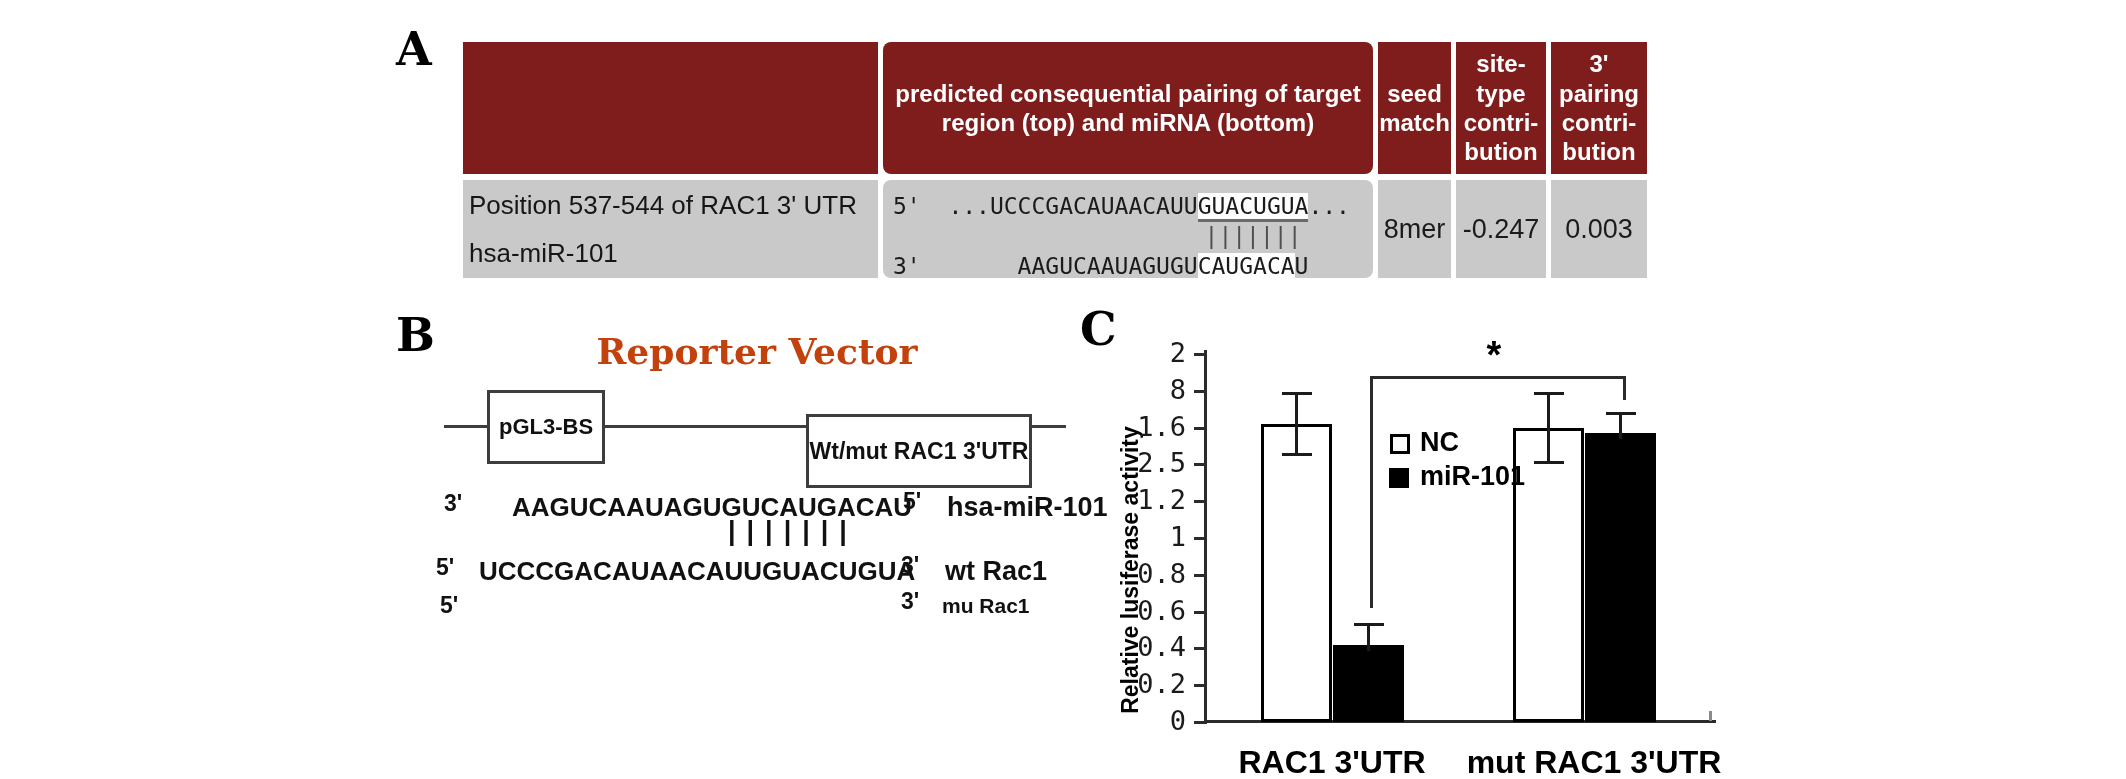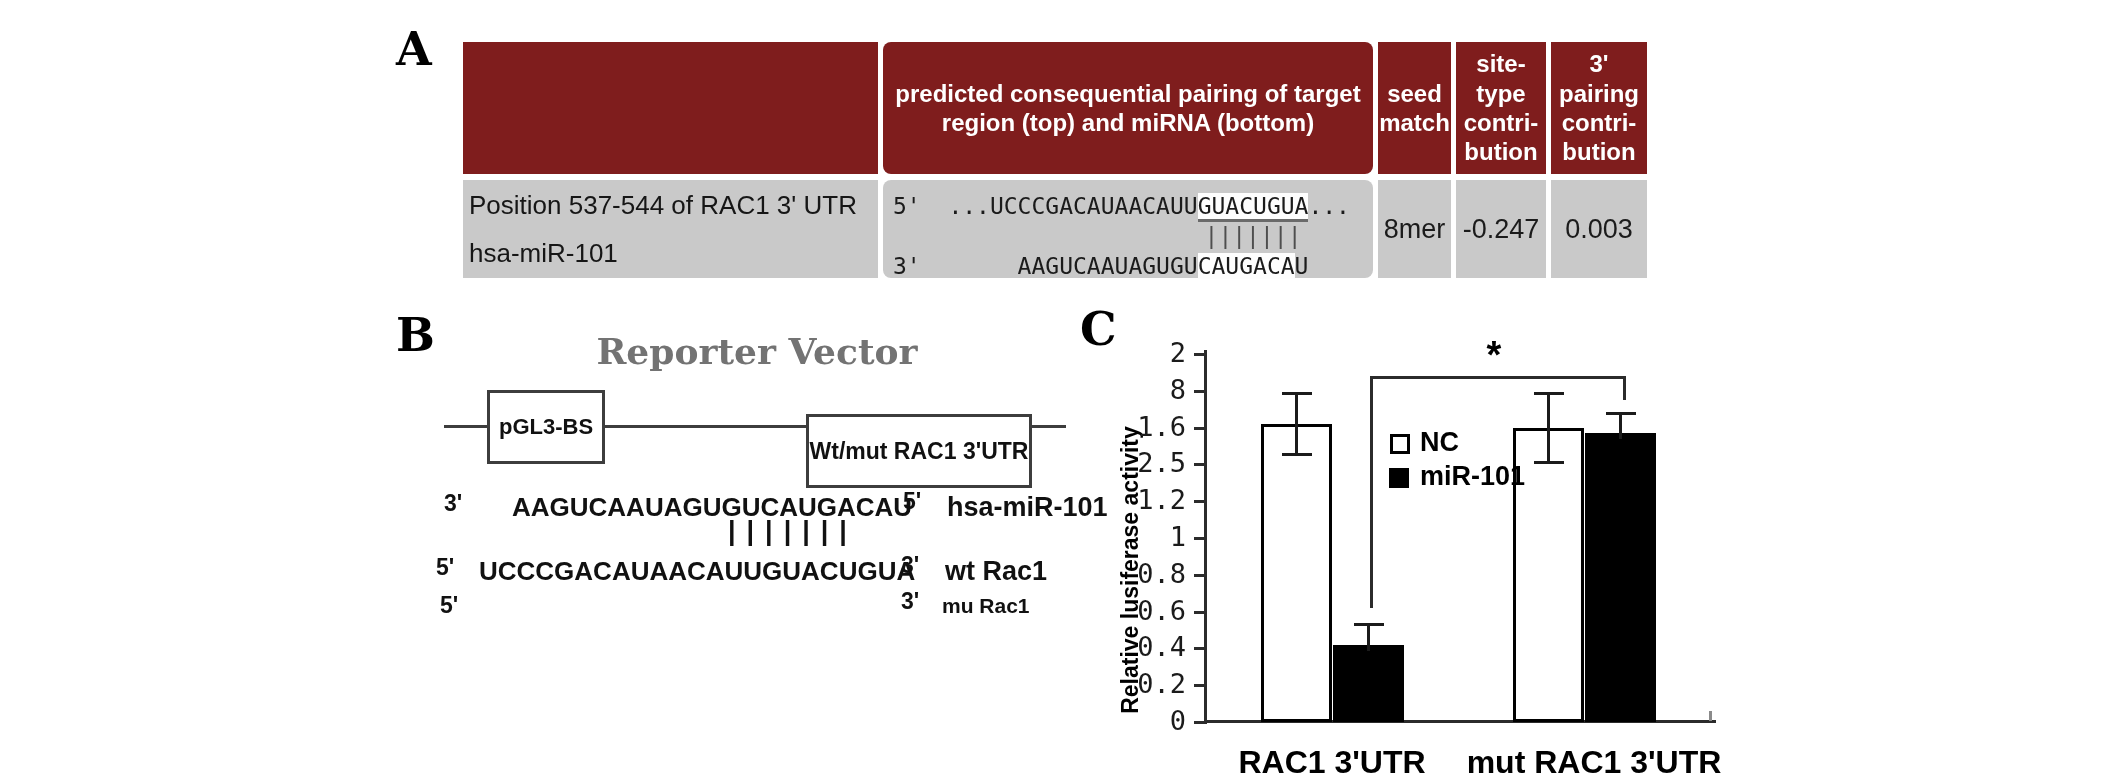--- a/index.html
+++ b/index.html
@@ -23,21 +23,21 @@
   .gene-cell{display:flex;flex-direction:column;justify-content:space-between;
              padding:10px 0 9px 6px;font-size:26px;color:#161616;}
   .seq-cell{padding:11px 0 0 10px;font-family:"DejaVu Sans Mono",monospace;font-size:23px;color:#1b1b1b;}
   .seqline{white-space:pre;height:30px;line-height:30px;}
   .hl{background:#fdfdfd;}
   .hl-u{border-bottom:3px solid #6a6a6a;}
   .pairbars{display:inline-block;padding-left:22.5ch;color:#4e4e4e;}
 
   
   #bTitle{position:absolute;left:557px;top:330px;width:400px;text-align:center;
-          font-family:"DejaVu Serif",serif;font-weight:bold;font-size:36px;color:#737373;}
+          font-family:"DejaVu Serif",serif;font-weight:bold;font-size:36px;color:#c2410c;}
   #backbone{position:absolute;left:444px;top:425px;width:622px;height:3px;background:#3d3d3d;}
   .vbox{position:absolute;top:390px;height:74px;background:#fff;border:3px solid #3d3d3d;box-sizing:border-box;
         display:flex;align-items:center;justify-content:center;font-weight:bold;color:#111;white-space:nowrap;}
   #box1{left:487px;width:118px;font-size:22px;}
   #box2{left:650px;width:104px;font-size:27px;}
   #box3{left:806px;width:226px;font-size:23px;margin-top:24px;}
   .seqtxt{position:absolute;font-weight:bold;color:#111;white-space:nowrap;font-size:26px;}
   .endlab{font-size:23px;}
   .b-r1-l{left:444px;top:490px;} .b-r1-seq{left:512px;top:492px;} .b-r1-r{left:903px;top:488px;} .b-r1-n{left:947px;top:492px;font-size:27px;}
   .b-bars{left:728px;top:516px;letter-spacing:11px;font-size:27px;}

